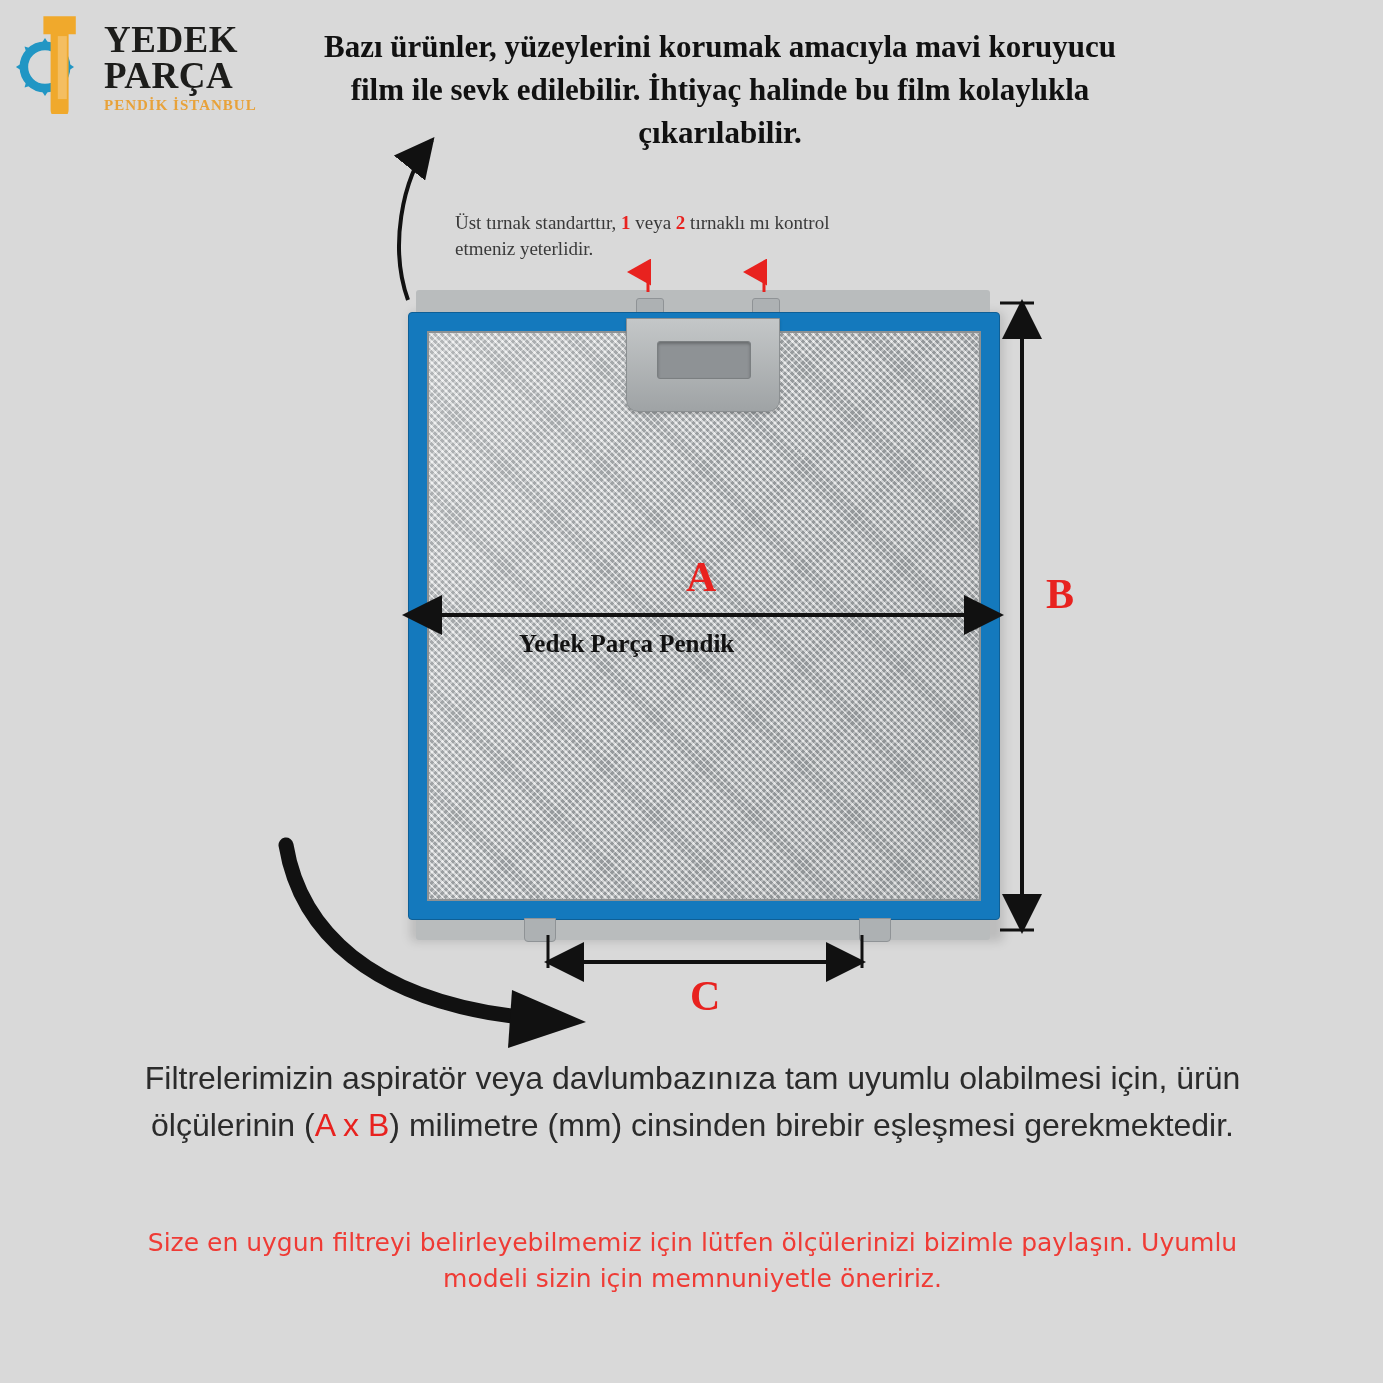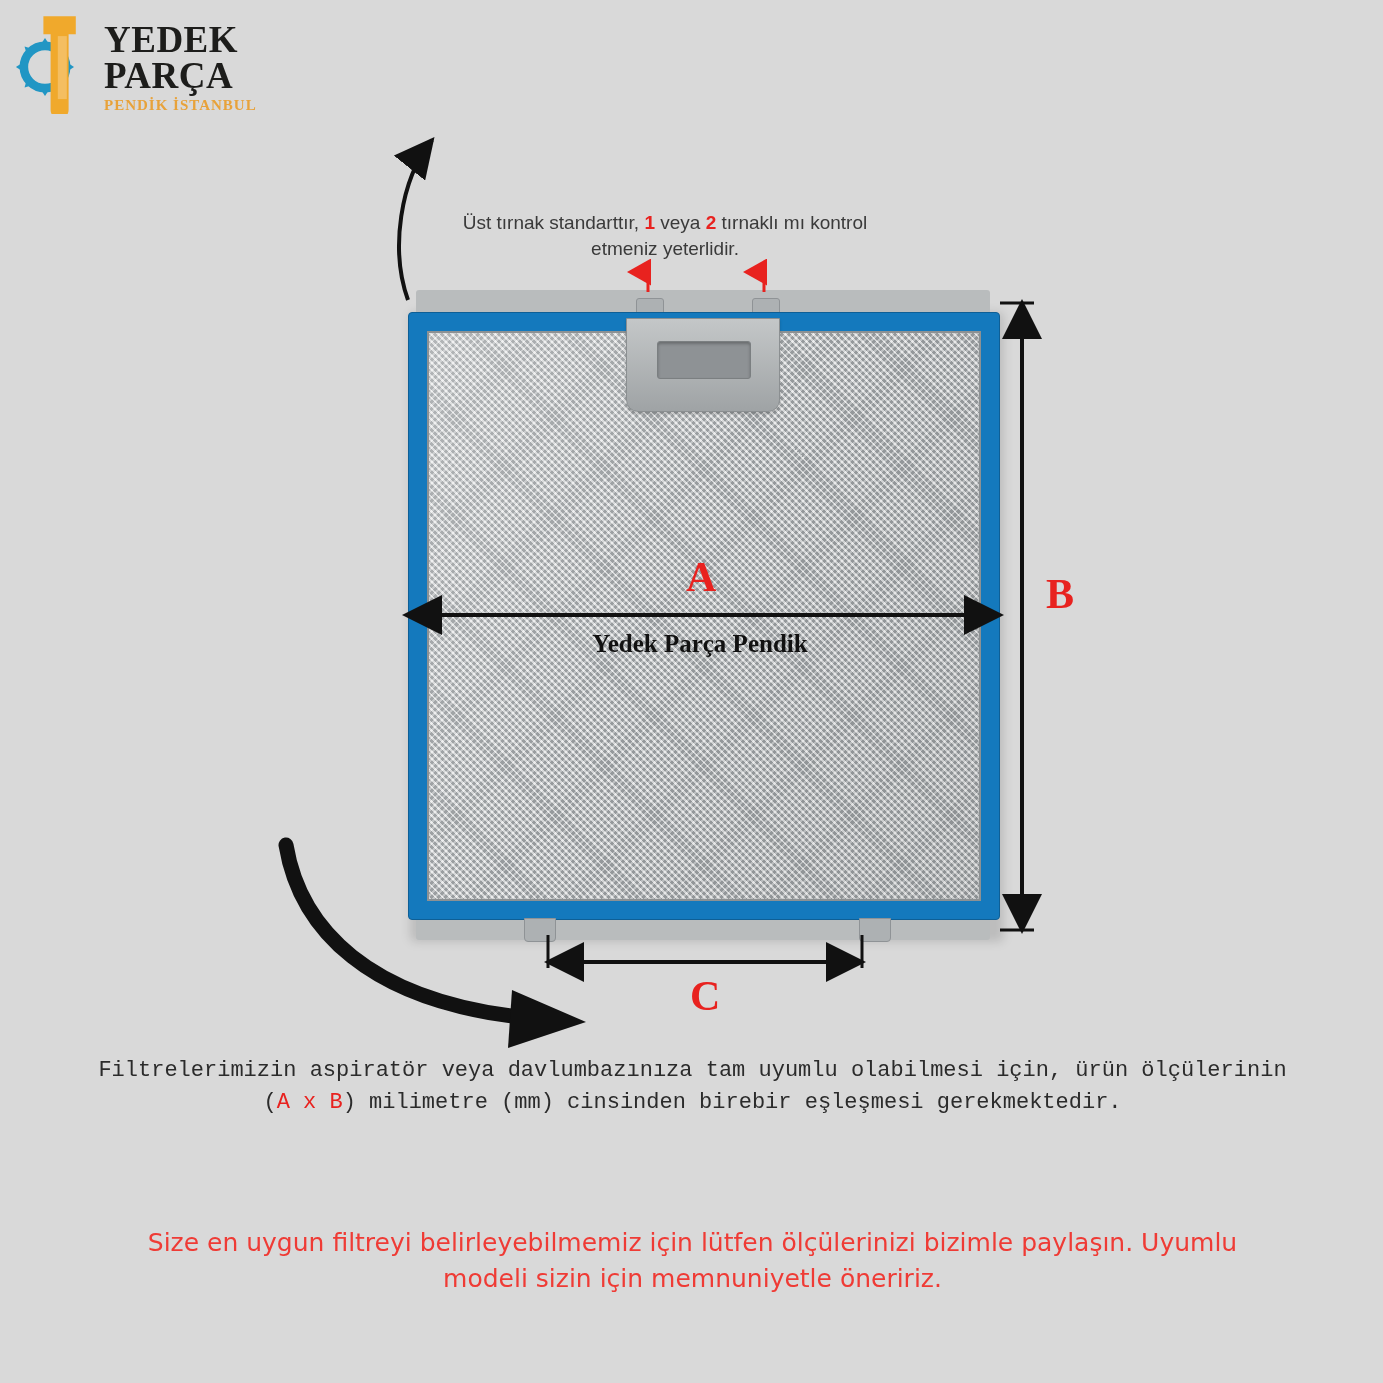--- a/index.html
+++ b/index.html
@@ -76,22 +76,21 @@
     line-height: 1.38;
     color: #111111;
   }
 
   
   .tab-note {
     position: absolute;
     left: 455px;
     top: 210px;
     width: 420px;
-    text-align: center;
-    font-family: Liberation Sans, sans-serif;
+    font-family: Liberation Serif, serif;
     font-size: 19px;
     line-height: 1.35;
     color: #3a3a3a;
   }
   .tab-note .num {
     color: #e8221f;
     font-weight: bold;
   }
 
   
@@ -208,24 +207,23 @@
     font-weight: bold;
     font-size: 42px;
     color: #e8221f;
   }
   .letter-a { left: 686px; top: 553px; }
   .letter-b { left: 1046px; top: 570px; }
   .letter-c { left: 690px; top: 972px; }
 
   .watermark {
     position: absolute;
-    left: 500px;
+    left: 519px;
     top: 630px;
     width: 400px;
-    text-align: center;
     font-family: "Liberation Serif", serif;
     font-weight: bold;
     font-size: 25px;
     color: #111;
   }
 
   svg.overlay {
     position: absolute;
     left: 0;
     top: 0;
@@ -251,22 +249,22 @@
     font-weight: bold;
   }
 
   
   .bottom-para {
     position: absolute;
     left: 95px;
     top: 1055px;
     width: 1195px;
     text-align: center;
-    font-family: Liberation Mono, monospace;
-    font-size: 22px;
+    font-family: Liberation Sans, sans-serif;
+    font-size: 32px;
     line-height: 1.46;
     color: #2b2b2b;
   }
   .bottom-para .ab {
     color: #e8221f;
   }
 
   .cta {
     position: absolute;
     left: 120px;
@@ -302,20 +300,21 @@
       <path d="M18 2 h24 v20 h-8 v84 a10 10 0 0 1 -20 0 v-84 h-8 v-20z" fill="#f0a92c"></path>
       <rect x="22" y="24" width="10" height="70" fill="#ffffff" opacity="0.25"></rect>
     </svg>
     <div class="logo-text">
       <div class="logo-line">YEDEK</div>
       <div class="logo-line">PARÇA</div>
       <div class="logo-sub">PENDİK İSTANBUL</div>
     </div>
   </div>
 
+  <div class="headline">Bazı ürünler, yüzeylerini korumak amacıyla mavi koruyucu film ile sevk edilebilir. İhtiyaç halinde bu film kolaylıkla çıkarılabilir.</div>
 
   <div class="tab-note">
     <span>Üst tırnak standarttır, </span><span class="num">1</span><span> veya </span><span class="num">2</span><span> tırnaklı mı kontrol etmeniz yeterlidir.</span>
   </div>
 
   <div class="filter-wrap">
     <div class="filter-shadow"></div>
     <div class="filter-backplate"></div>
     <div class="tab-top t1"></div>
     <div class="tab-top t2"></div>

